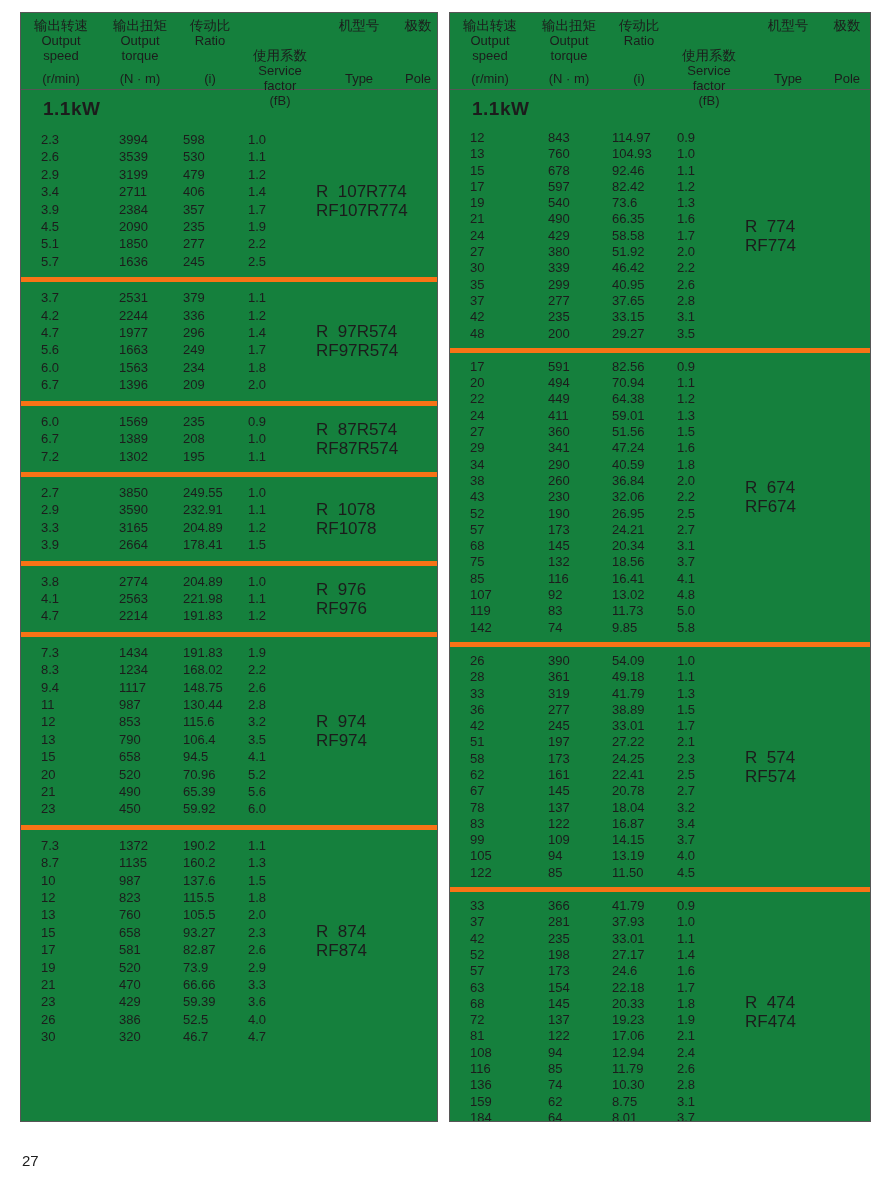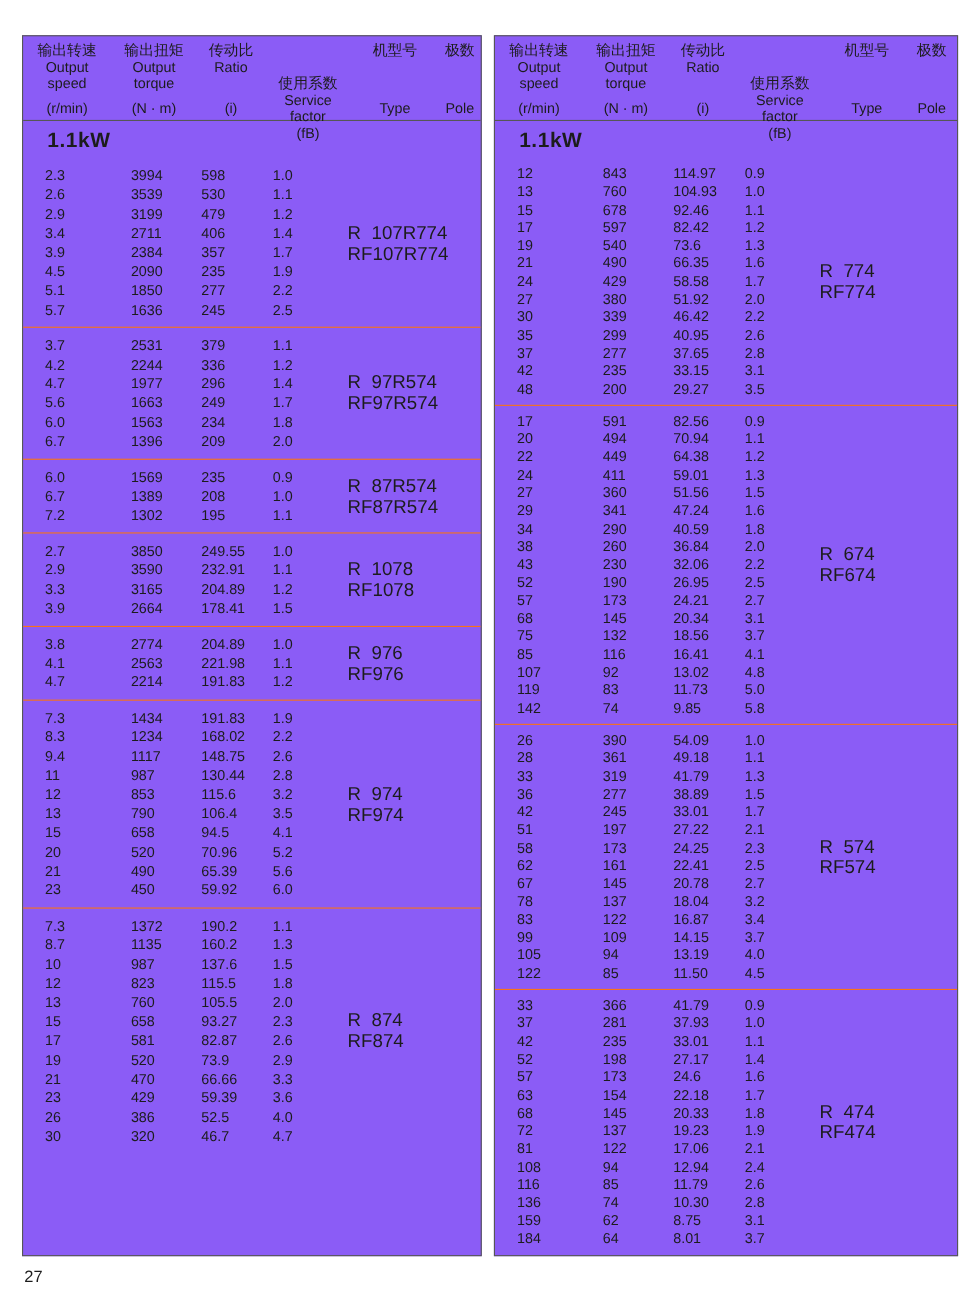--- a/index.html
+++ b/index.html
@@ -2,21 +2,21 @@
 <html><head>
 <meta charset="utf-8">
 <style>
   html,body{margin:0;padding:0;}
   body{
     width:888px;height:1191px;background:#ffffff;position:relative;
     font-family:"Liberation Sans",sans-serif;color:#1c1c1c;
     -webkit-font-smoothing:antialiased;
   }
   .panel{
-    position:absolute;top:32px;height:1110px;background:#8b5cf6;
+    position:absolute;top:12px;height:1110px;background:#15803d;
     border:1.5px solid #565656;box-sizing:border-box;overflow:hidden;
   }
   .panel.left{left:20px;width:418px;}
   .panel.right{left:449px;width:422px;}
 
   .panel-header{
     display:flex;height:77px;box-sizing:border-box;
     border-bottom:1.5px solid #565656;padding-top:5px;
   }
   .hcol{display:flex;flex-direction:column;align-items:center;box-sizing:border-box;}
@@ -30,21 +30,21 @@
   .hmid{flex:1;display:flex;justify-content:center;}
   .hen{font-size:13px;line-height:14.5px;text-align:center;white-space:pre-line;}
   .hunit{font-size:13px;line-height:15px;padding-bottom:3px;white-space:nowrap;}
 
   .section-heading{
     font-size:19px;font-weight:bold;letter-spacing:0.5px;
     padding:7px 0 3px 22px;line-height:24px;
   }
 
   .group{position:relative;padding:7px 0;}
-  .group + .group{border-top:1px solid #f97316;}
+  .group + .group{border-top:5px solid #f97316;}
   .panel.right .group{padding:6px 0;}
 
   .row{
     display:grid;grid-template-columns:78px 64px 65px auto;
     padding-left:20px;font-size:13px;line-height:17.4px;
   }
   .panel.right .row{line-height:16.3px;}
   .row span{white-space:nowrap;}
 
   .type-block{

